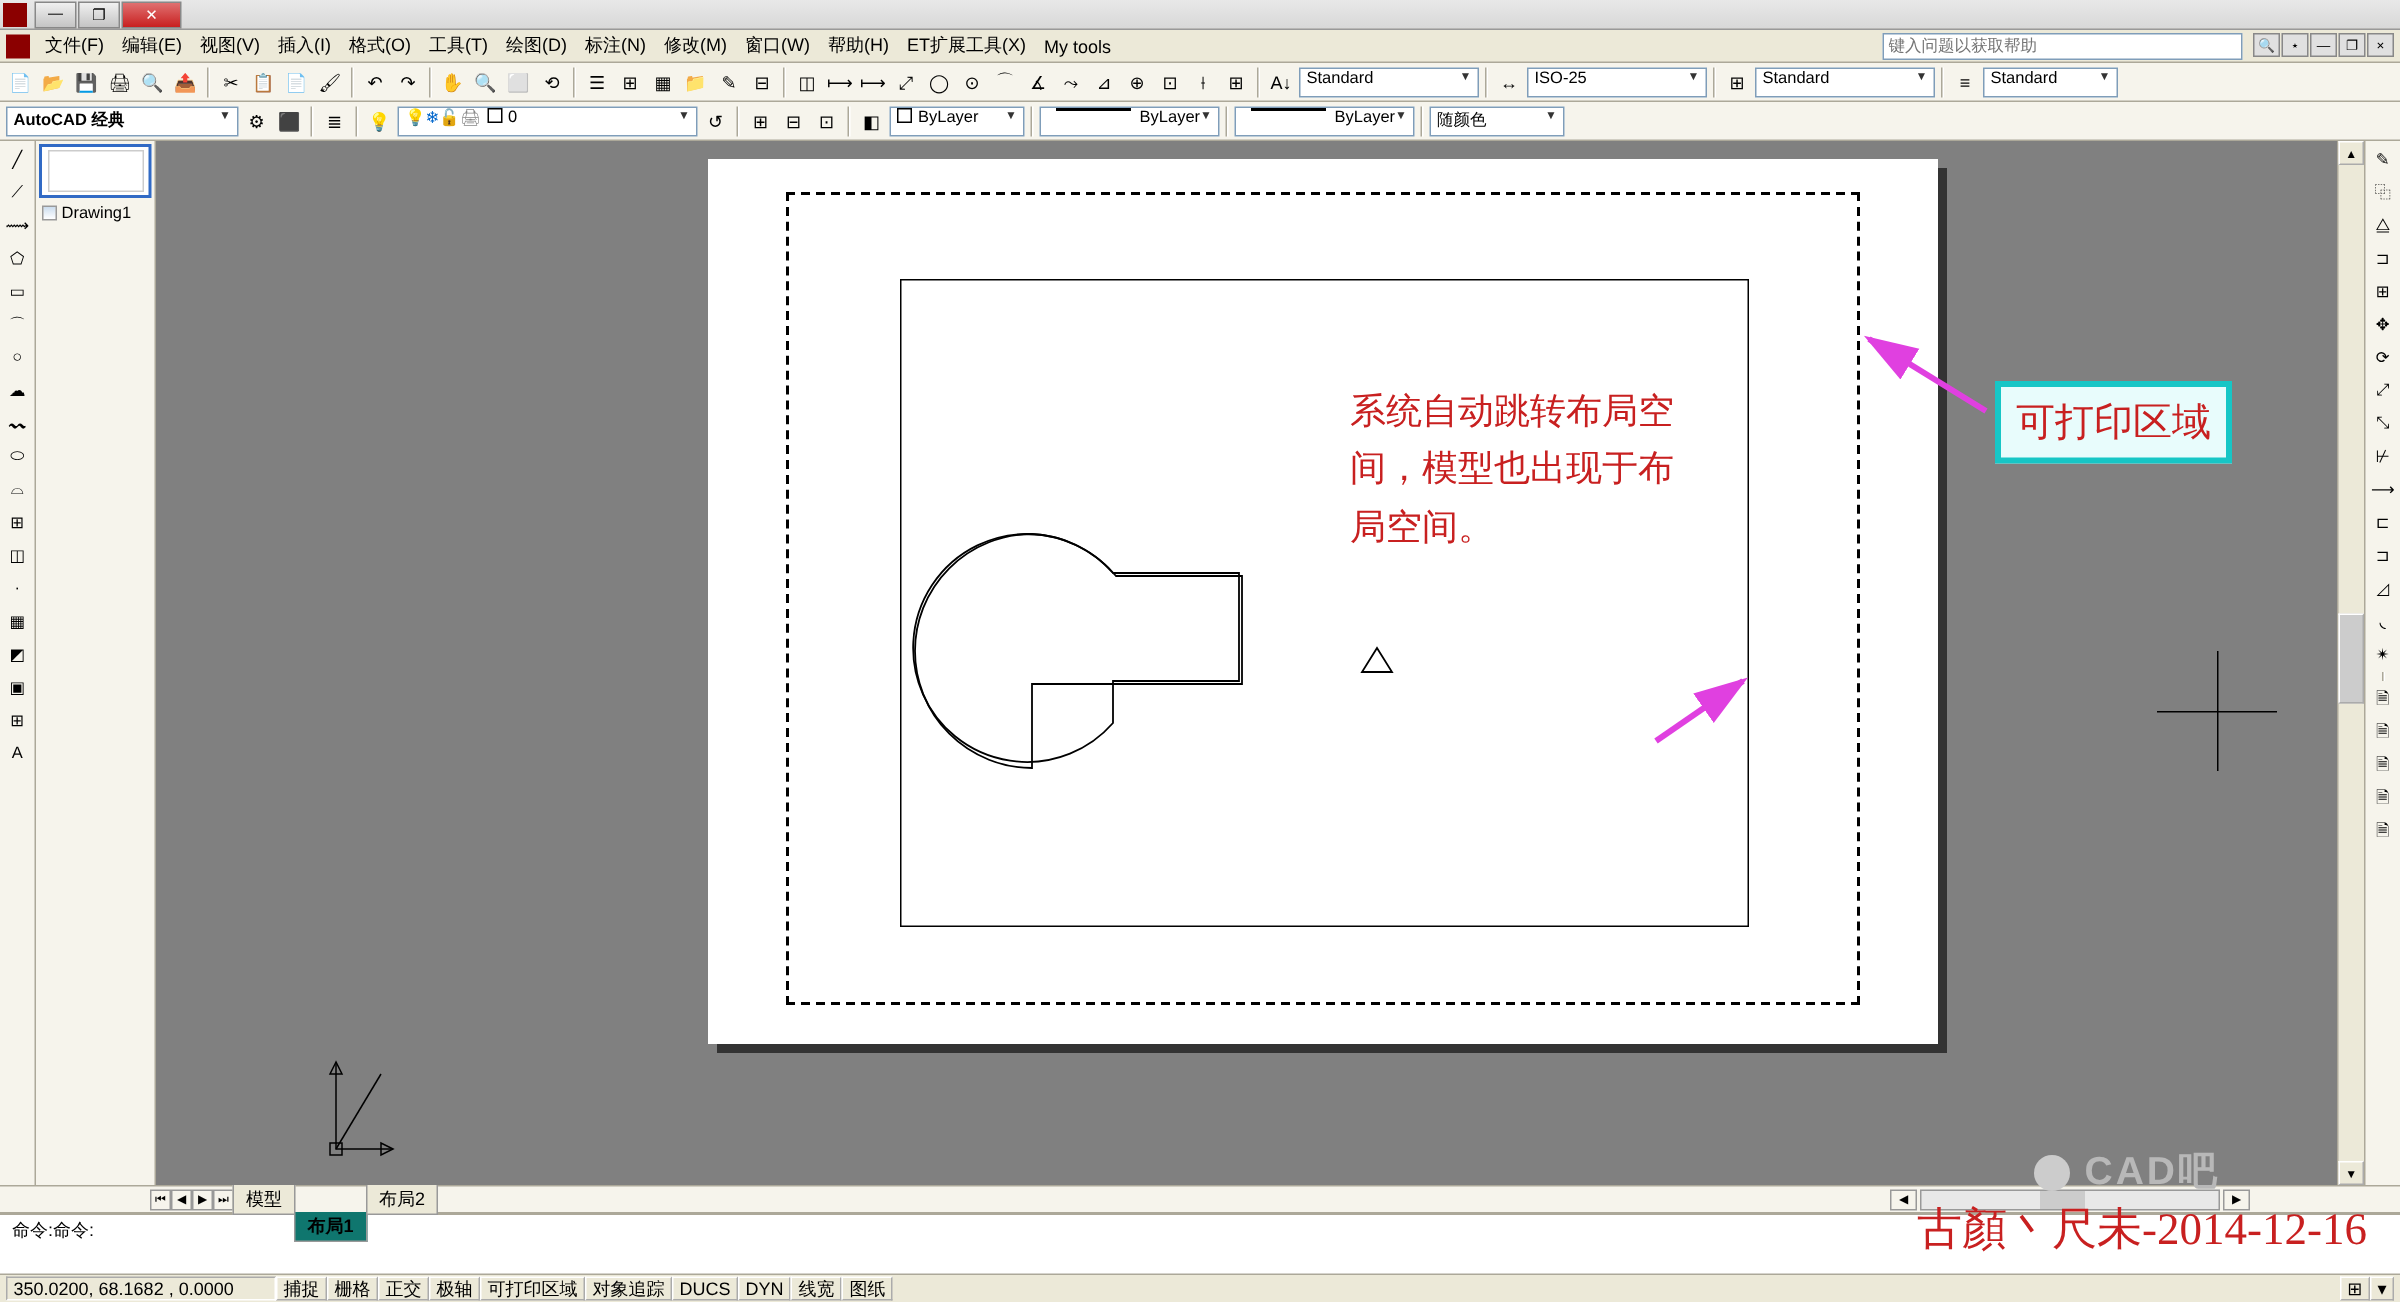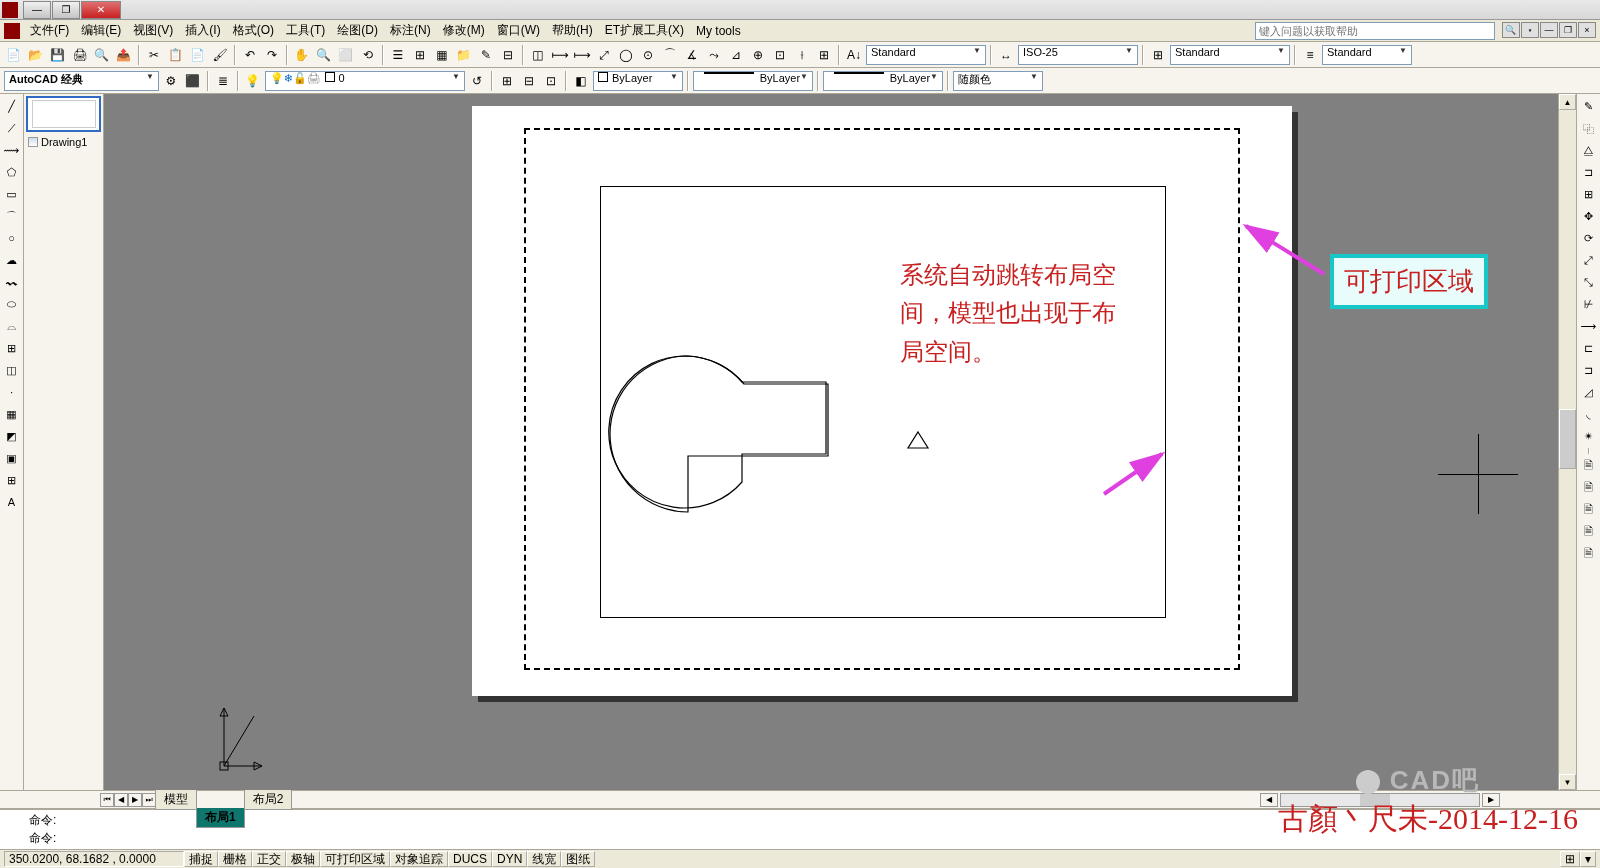--- a/index.html
+++ b/index.html
@@ -50,21 +50,21 @@
 .crosshair .hline { position: absolute; width: 80px; height: 1px; background: #000; top: 0; left: -40px; }
 .crosshair .vline { position: absolute; height: 80px; width: 1px; background: #000; top: -40px; left: 0; }
 .tabbar { height: 18px; background: #f6f4ec; display: flex; align-items: center; padding: 0 100px; border-top: 1px solid #aca899; }
 .tabbar .navbtn { width: 14px; height: 14px; border: 1px solid #999; display: inline-flex; align-items: center; justify-content: center; font-size: 8px; }
 .tabbar .tab { padding: 1px 8px; border: 1px solid #999; border-top: none; background: #ece9d8; margin-left: -1px; }
 .tabbar .tab.active { background: #0f766e; font-weight: bold; margin-top: 36px; }
 .tabbar .scroll { flex: 1; display: flex; justify-content: flex-end; gap: 0; }
 .tabbar .scrollbtn { width: 18px; height: 14px; border: 1px solid #999; font-size: 8px; display: flex; align-items: center; justify-content: center; }
 .tabbar .scrollbar { width: 200px; height: 14px; border: 1px solid #999; background: #e8e8e8; margin: 0 2px; position: relative; }
 .tabbar .scrollbar .thumb { position: absolute; left: 40%; width: 30px; height: 100%; background: #ccc; }
-.cmdwin { height: 42px; background: #fff; border-top: 2px solid #aca899; border-bottom: 1px solid #aca899; display: flex; flex-direction: column; font-family: "SimSun",monospace; font-size: 12px; padding: 2px 29px; }
+.cmdwin { height: 42px; background: #fff; border-top: 2px solid #aca899; border-bottom: 1px solid #aca899; display: flex; flex-direction: row; font-family: "SimSun",monospace; font-size: 12px; padding: 2px 8px; }
 .cmdline { height: 18px; }
 .statusbar { height: 18px; background: #ece9d8; display: flex; align-items: center; padding: 0 4px; gap: 0; }
 .statcoord { width: 180px; padding-left: 4px; border: 1px inset #fff; }
 .statbtn { border: 1px outset #fff; padding: 0 4px; height: 16px; display: flex; align-items: center; }
 .statspc { flex: 1; }
 .watermark { position: absolute; right: 22px; bottom: 28px; font-family: "KaiTi",serif; font-size: 30px; color: #c82020; pointer-events: none; }
 .watermark2 { position: absolute; right: 120px; bottom: 70px; font-size: 26px; color: #b8b8b8; font-weight: bold; pointer-events: none; letter-spacing: 2px; }
 .wm-icon { display: inline-block; width: 24px; height: 24px; border-radius: 50%; background: #ccc; vertical-align: middle; margin-left: 6px; }
 .vscroll-outer { width: 18px; background: #ece9d8; border-left: 1px solid #aca899; display: flex; flex-direction: column; }
 .vscroll-outer .arrbtn { height: 16px; border: 1px outset #fff; font-size: 8px; display: flex; align-items: center; justify-content: center; }

